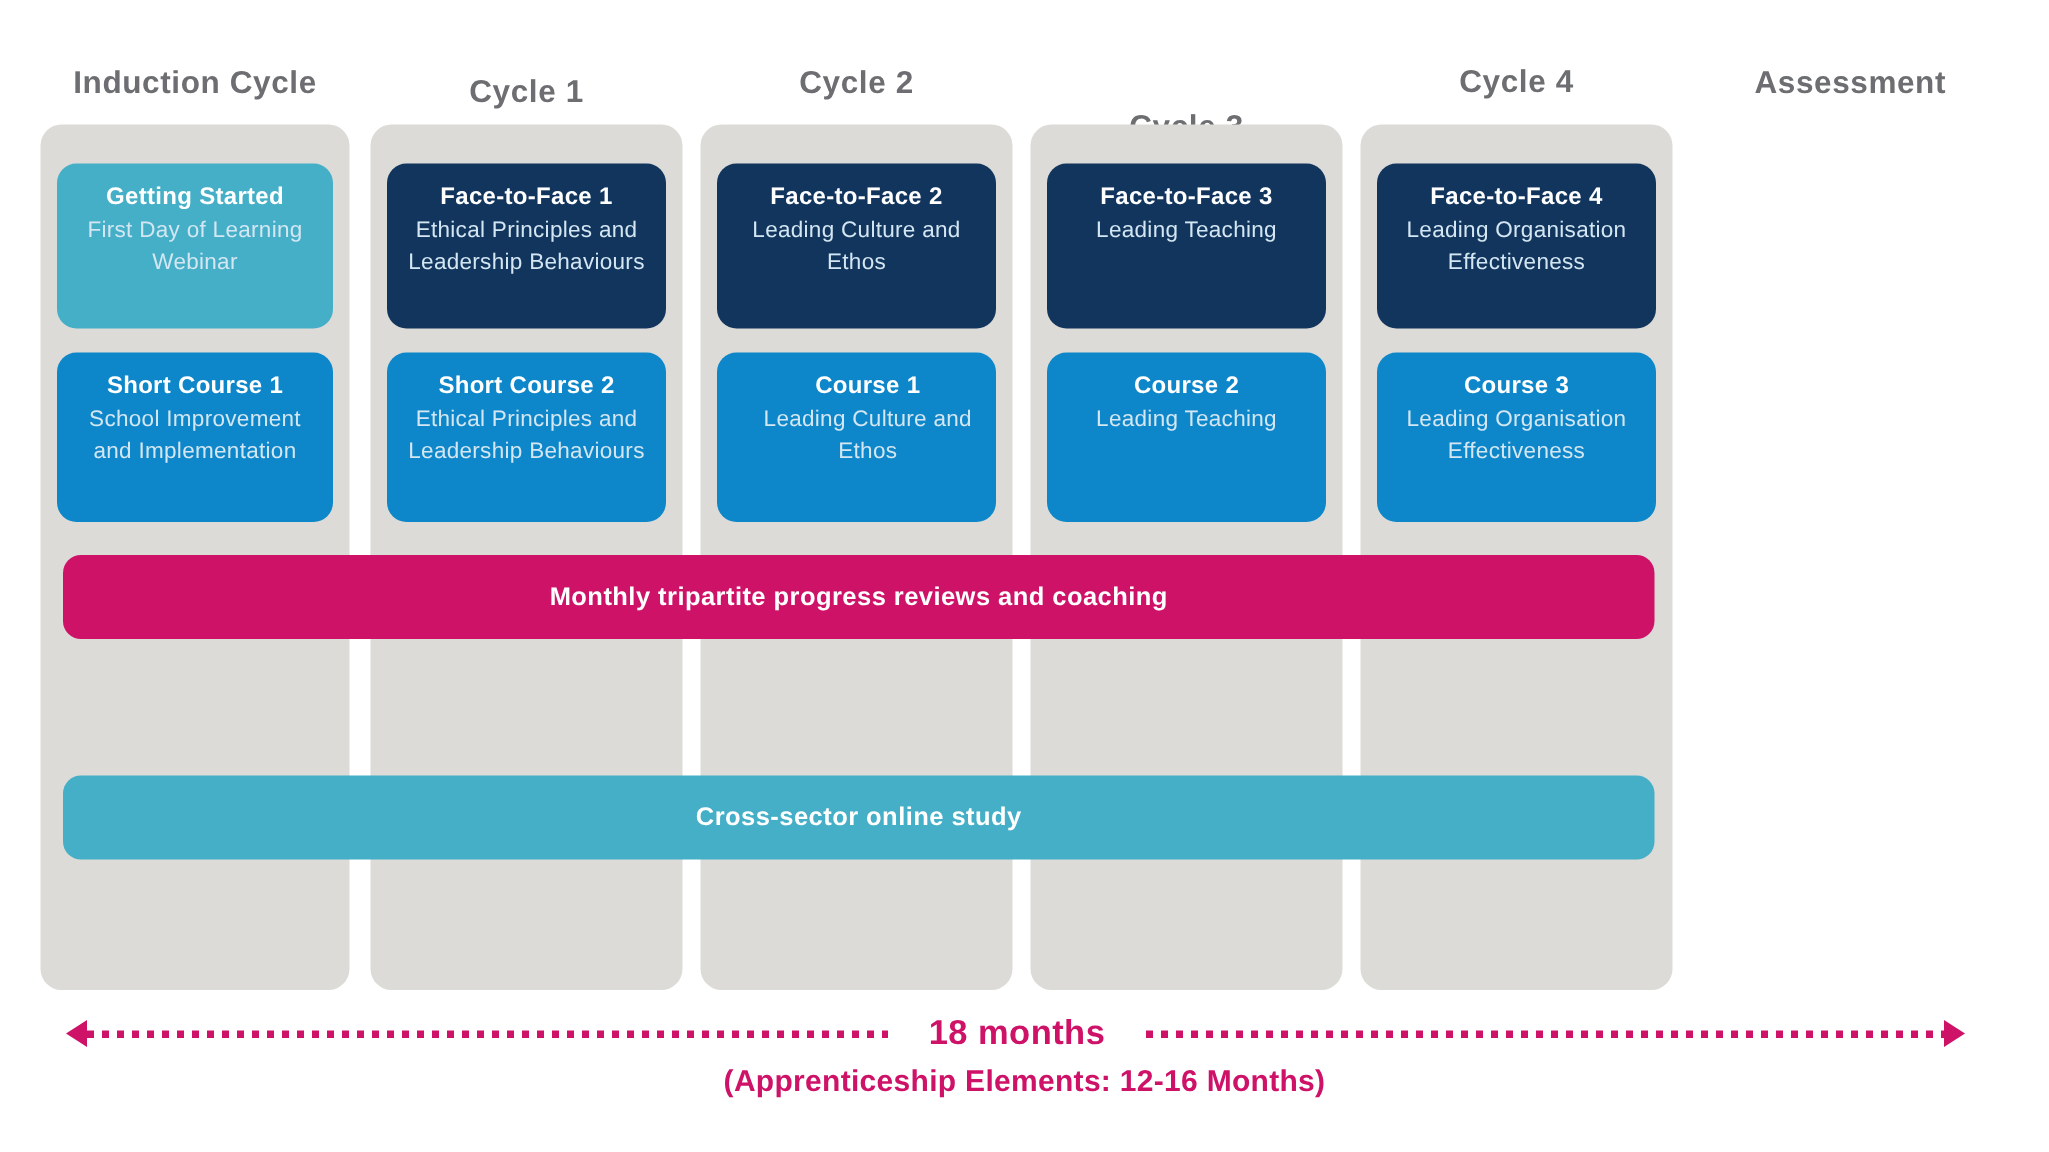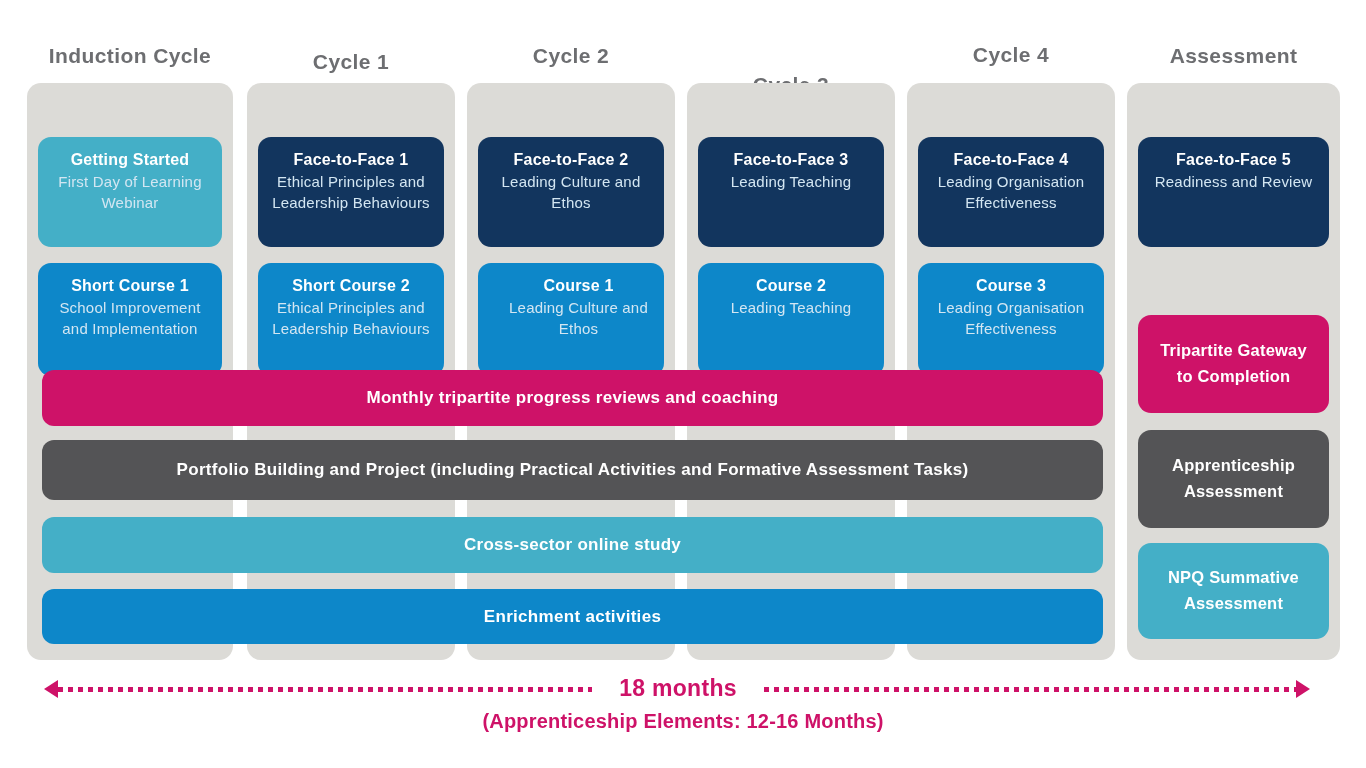--- a/index.html
+++ b/index.html
@@ -32,21 +32,20 @@
   
   .card{
     position:absolute;
     left:11px;
     border-radius:13px;
     color:#ffffff;
     text-align:center;
     padding:12px 10px 0 10px;
     box-sizing:border-box;
     line-height:1.4;
-    margin-top:28px;
   }
   .card .title{font-size:16px;font-weight:700;letter-spacing:.2px;}
   .card .subtitle{font-size:15px;font-weight:400;color:#d3e6f2;letter-spacing:.2px;}
   .card.row1{top:26px;height:110px;}
   .card.row2{top:152px;height:113px;}
   .teal{background:#44afc7;}
   .navy{background:#12355e;}
   .blue{background:#0d87c9;}
   .pinkbg{background:#ce1268;}
   .graybg{background:#545456;}
@@ -164,34 +163,23 @@
     <div class="card row1 navy" style="width:186px;">
       <div class="title">Face-to-Face 4</div>
       <div class="subtitle">Leading Organisation Effectiveness</div>
     </div>
     <div class="card row2 blue" style="width:186px;">
       <div class="title">Course 3</div>
       <div class="subtitle">Leading Organisation Effectiveness</div>
     </div>
   </div>
 
-  <div class="col" style="left:1127px;width:213px;">
-    <div class="card row1 navy" style="width:191px;">
-      <div class="title">Face-to-Face 5</div>
-      <div class="subtitle">Readiness and Review</div>
-    </div>
-    <div class="extra pinkbg" style="top:232px;height:98px;">Tripartite Gateway to Completion</div>
-    <div class="extra graybg" style="top:347px;height:98px;">Apprenticeship Assessment</div>
-    <div class="extra teal" style="top:460px;height:96px;">NPQ Summative Assessment</div>
-  </div>
 
   <div class="bar pinkbg" style="top:370px;height:56px;">Monthly tripartite progress reviews and coaching</div>
-  <div class="bar graybg" style="top:440px;height:60px;">Portfolio Building and Project (including Practical Activities and Formative Assessment Tasks)</div>
   <div class="bar teal" style="top:517px;height:56px;">Cross-sector online study</div>
-  <div class="bar blue" style="top:589px;height:55px;">Enrichment activities</div>
 
   <div class="arrow-left" style="left:44px;top:680px;"></div>
   <div class="dots" style="left:58px;top:687px;width:534px;"></div>
   <div class="duration">18 months</div>
   <div class="dots" style="left:764px;top:687px;width:532px;"></div>
   <div class="arrow-right" style="left:1296px;top:680px;"></div>
   <div class="note">(Apprenticeship Elements: 12-16 Months)</div>
 
 </div>
 

